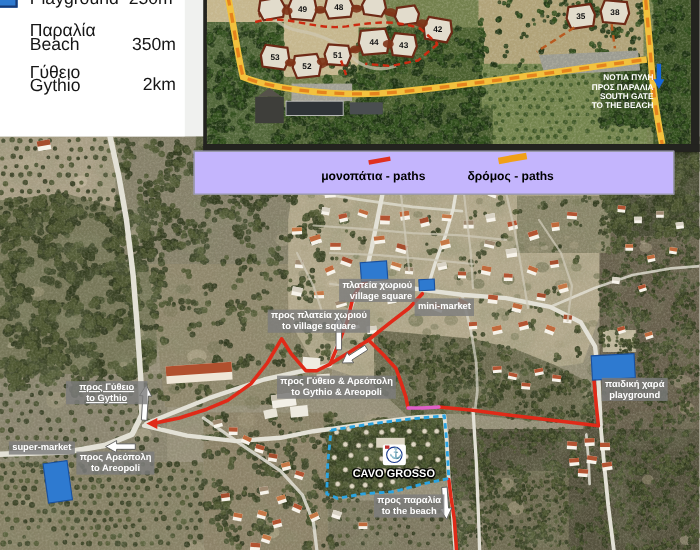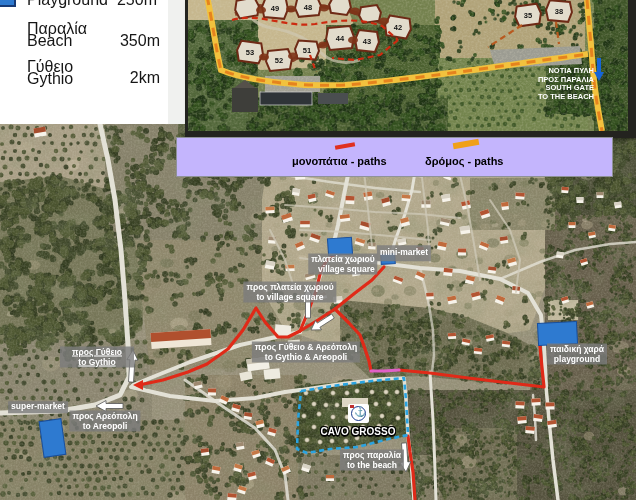--- a/index.html
+++ b/index.html
@@ -789,21 +789,21 @@
         <rect x="-11.0" y="-18.0" width="22" height="36" fill="#2e7ad0" stroke="#1a4f9c" stroke-width="1"></rect>
       </g>
       <polygon points="310.5,194.0 310.5,174.0 313.5,174.0 308.0,164.0 302.5,174.0 305.5,174.0 305.5,194.0" fill="#fff" stroke="#555" stroke-width="0.8"></polygon>
       <polygon points="331.7,189.9 317.3,199.1 315.6,196.5 311.0,206.0 321.5,205.8 319.9,203.3 334.3,194.1" fill="#fff" stroke="#555" stroke-width="0.8"></polygon>
       <polygon points="133.5,258.2 134.9,236.1 137.9,236.3 133.0,226.0 126.9,235.6 129.9,235.8 128.5,257.8" fill="#fff" stroke="#555" stroke-width="0.8"></polygon>
       <polygon points="123.0,279.5 106.0,279.5 106.0,276.5 96.0,282.0 106.0,287.5 106.0,284.5 123.0,284.5" fill="#fff" stroke="#555" stroke-width="0.8"></polygon>
       <polygon points="401.5,319.2 402.8,338.2 399.8,338.4 406.0,348.0 410.8,337.6 407.8,337.9 406.5,318.8" fill="#fff" stroke="#555" stroke-width="0.8"></polygon>
     </svg></div>
 <div style="position:absolute;left:0;top:0;width:636px;height:500px;pointer-events:none">
     <div style="position:absolute;left:343px;top:228px;transform:translate(-50%,-50%);font:bold 8.5px 'Liberation Sans',sans-serif;color:#fff;text-align:right;line-height:9.5px;white-space:nowrap;background:rgba(125,125,125,0.82);padding:1px 3px;margin-top:36px;">πλατεία χωριού<br>village square</div>
-    <div style="position:absolute;left:404px;top:253px;transform:translate(-50%,-50%);font:bold 8.5px 'Liberation Sans',sans-serif;color:#fff;text-align:center;line-height:9.5px;white-space:nowrap;background:rgba(125,125,125,0.82);padding:3px 3px;">mini-market</div>
+    <div style="position:absolute;left:404px;top:279px;transform:translate(-50%,-50%);font:bold 8.5px 'Liberation Sans',sans-serif;color:#fff;text-align:center;line-height:9.5px;white-space:nowrap;background:rgba(125,125,125,0.82);padding:3px 3px;">mini-market</div>
     <div style="position:absolute;left:259px;top:292px;transform:translate(-50%,-50%);font:bold 8.5px 'Liberation Sans',sans-serif;color:#fff;text-align:center;line-height:9.5px;white-space:nowrap;background:rgba(125,125,125,0.82);padding:1px 3px;margin-left:31px;">προς πλατεία χωριού<br>to village square</div>
     <div style="position:absolute;left:97px;top:357px;transform:translate(-50%,-50%);font:bold 8.5px 'Liberation Sans',sans-serif;color:#fff;text-align:center;line-height:9.5px;white-space:nowrap;background:rgba(125,125,125,0.82);padding:1px 12px;text-decoration:underline;">προς Γύθειο<br>to Gythio</div>
     <div style="position:absolute;left:306px;top:352px;transform:translate(-50%,-50%);font:bold 8.5px 'Liberation Sans',sans-serif;color:#fff;text-align:center;line-height:9.5px;white-space:nowrap;background:rgba(125,125,125,0.82);padding:1px 3px;">προς Γύθειο &amp; Αρεόπολη<br>to Gythio &amp; Areopoli</div>
     <div style="position:absolute;left:577px;top:354px;transform:translate(-50%,-50%);font:bold 8.5px 'Liberation Sans',sans-serif;color:#fff;text-align:center;line-height:9.5px;white-space:nowrap;background:rgba(125,125,125,0.82);padding:1px 3px;">παιδική χαρά<br>playground</div>
     <div style="position:absolute;left:38px;top:407px;transform:translate(-50%,-50%);font:bold 8.5px 'Liberation Sans',sans-serif;color:#fff;text-align:center;line-height:9.5px;white-space:nowrap;background:rgba(125,125,125,0.82);padding:1px 3px;">super-market</div>
     <div style="position:absolute;left:105px;top:421px;transform:translate(-50%,-50%);font:bold 8.5px 'Liberation Sans',sans-serif;color:#fff;text-align:center;line-height:9.5px;white-space:nowrap;background:rgba(125,125,125,0.82);padding:1px 3px;">προς Αρεόπολη<br>to Areopoli</div>
     <div style="position:absolute;left:372px;top:460px;transform:translate(-50%,-50%);font:bold 8.5px 'Liberation Sans',sans-serif;color:#fff;text-align:center;line-height:9.5px;white-space:nowrap;background:rgba(125,125,125,0.82);padding:1px 3px;">προς παραλία<br>to the beach</div>
     <div style="position:absolute;left:358px;top:431px;transform:translate(-50%,-50%);font:bold 10px 'Liberation Sans',sans-serif;color:#fff;white-space:nowrap;text-shadow:1px 1px 0 #000,-1px -1px 0 #000,1px -1px 0 #000,-1px 1px 0 #000,0 2px 1px #000;">CAVO GROSSO</div>
     <div style="position:absolute;left:348px;top:404px;width:21px;height:19px;background:#fff;border-radius:2px;"></div>
 <div style="position:absolute;left:351px;top:406px;width:15px;height:15px;border-radius:50%;border:1.5px solid #1a3a8c;box-sizing:border-box;"></div>

